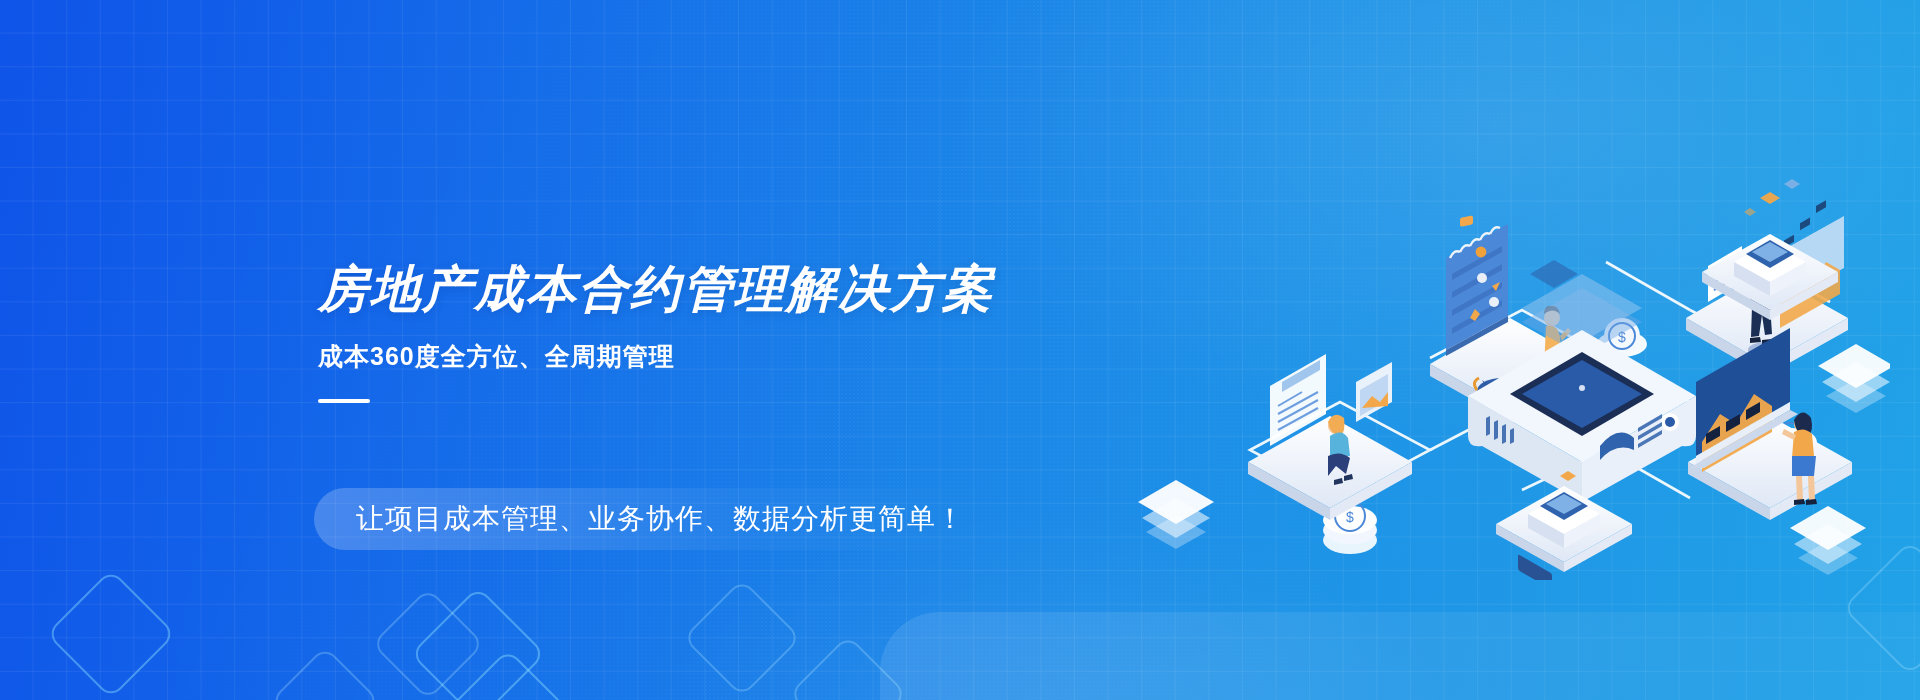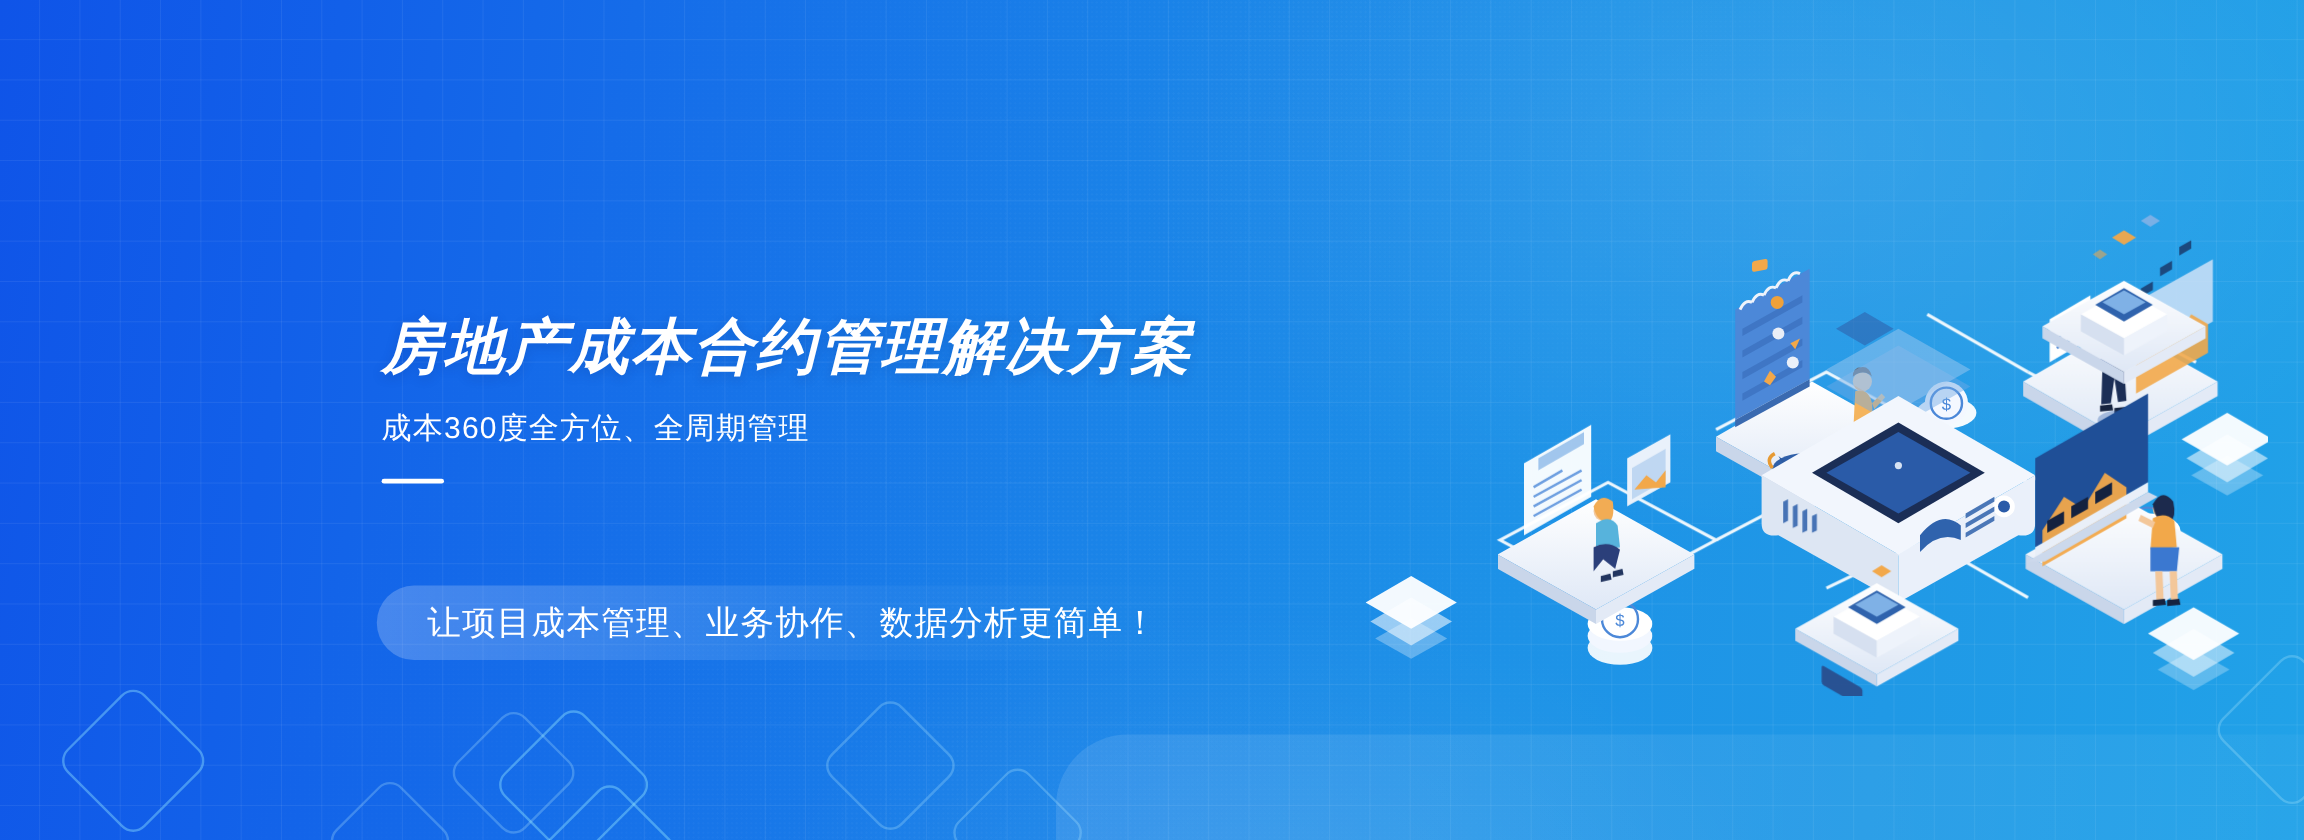--- a/index.html
+++ b/index.html
@@ -76,21 +76,21 @@
     letter-spacing:2px;
     white-space:nowrap;
     text-shadow:0 2px 10px rgba(0,40,120,.20);
     font-family:Liberation Serif, serif;
   }
   .subline{
     margin-top:24px;
     font-size:25px;
     color:#ffffff;
     letter-spacing:1px;
-    font-weight:400;
+    font-weight:700;
     white-space:nowrap;
   }
   .rule{
     margin-top:26px;
     width:52px; height:4px;
     background:#ffffff;
     border-radius:2px;
   }
 
   .pill-wrap{ position:absolute; left:314px; top:488px; }

